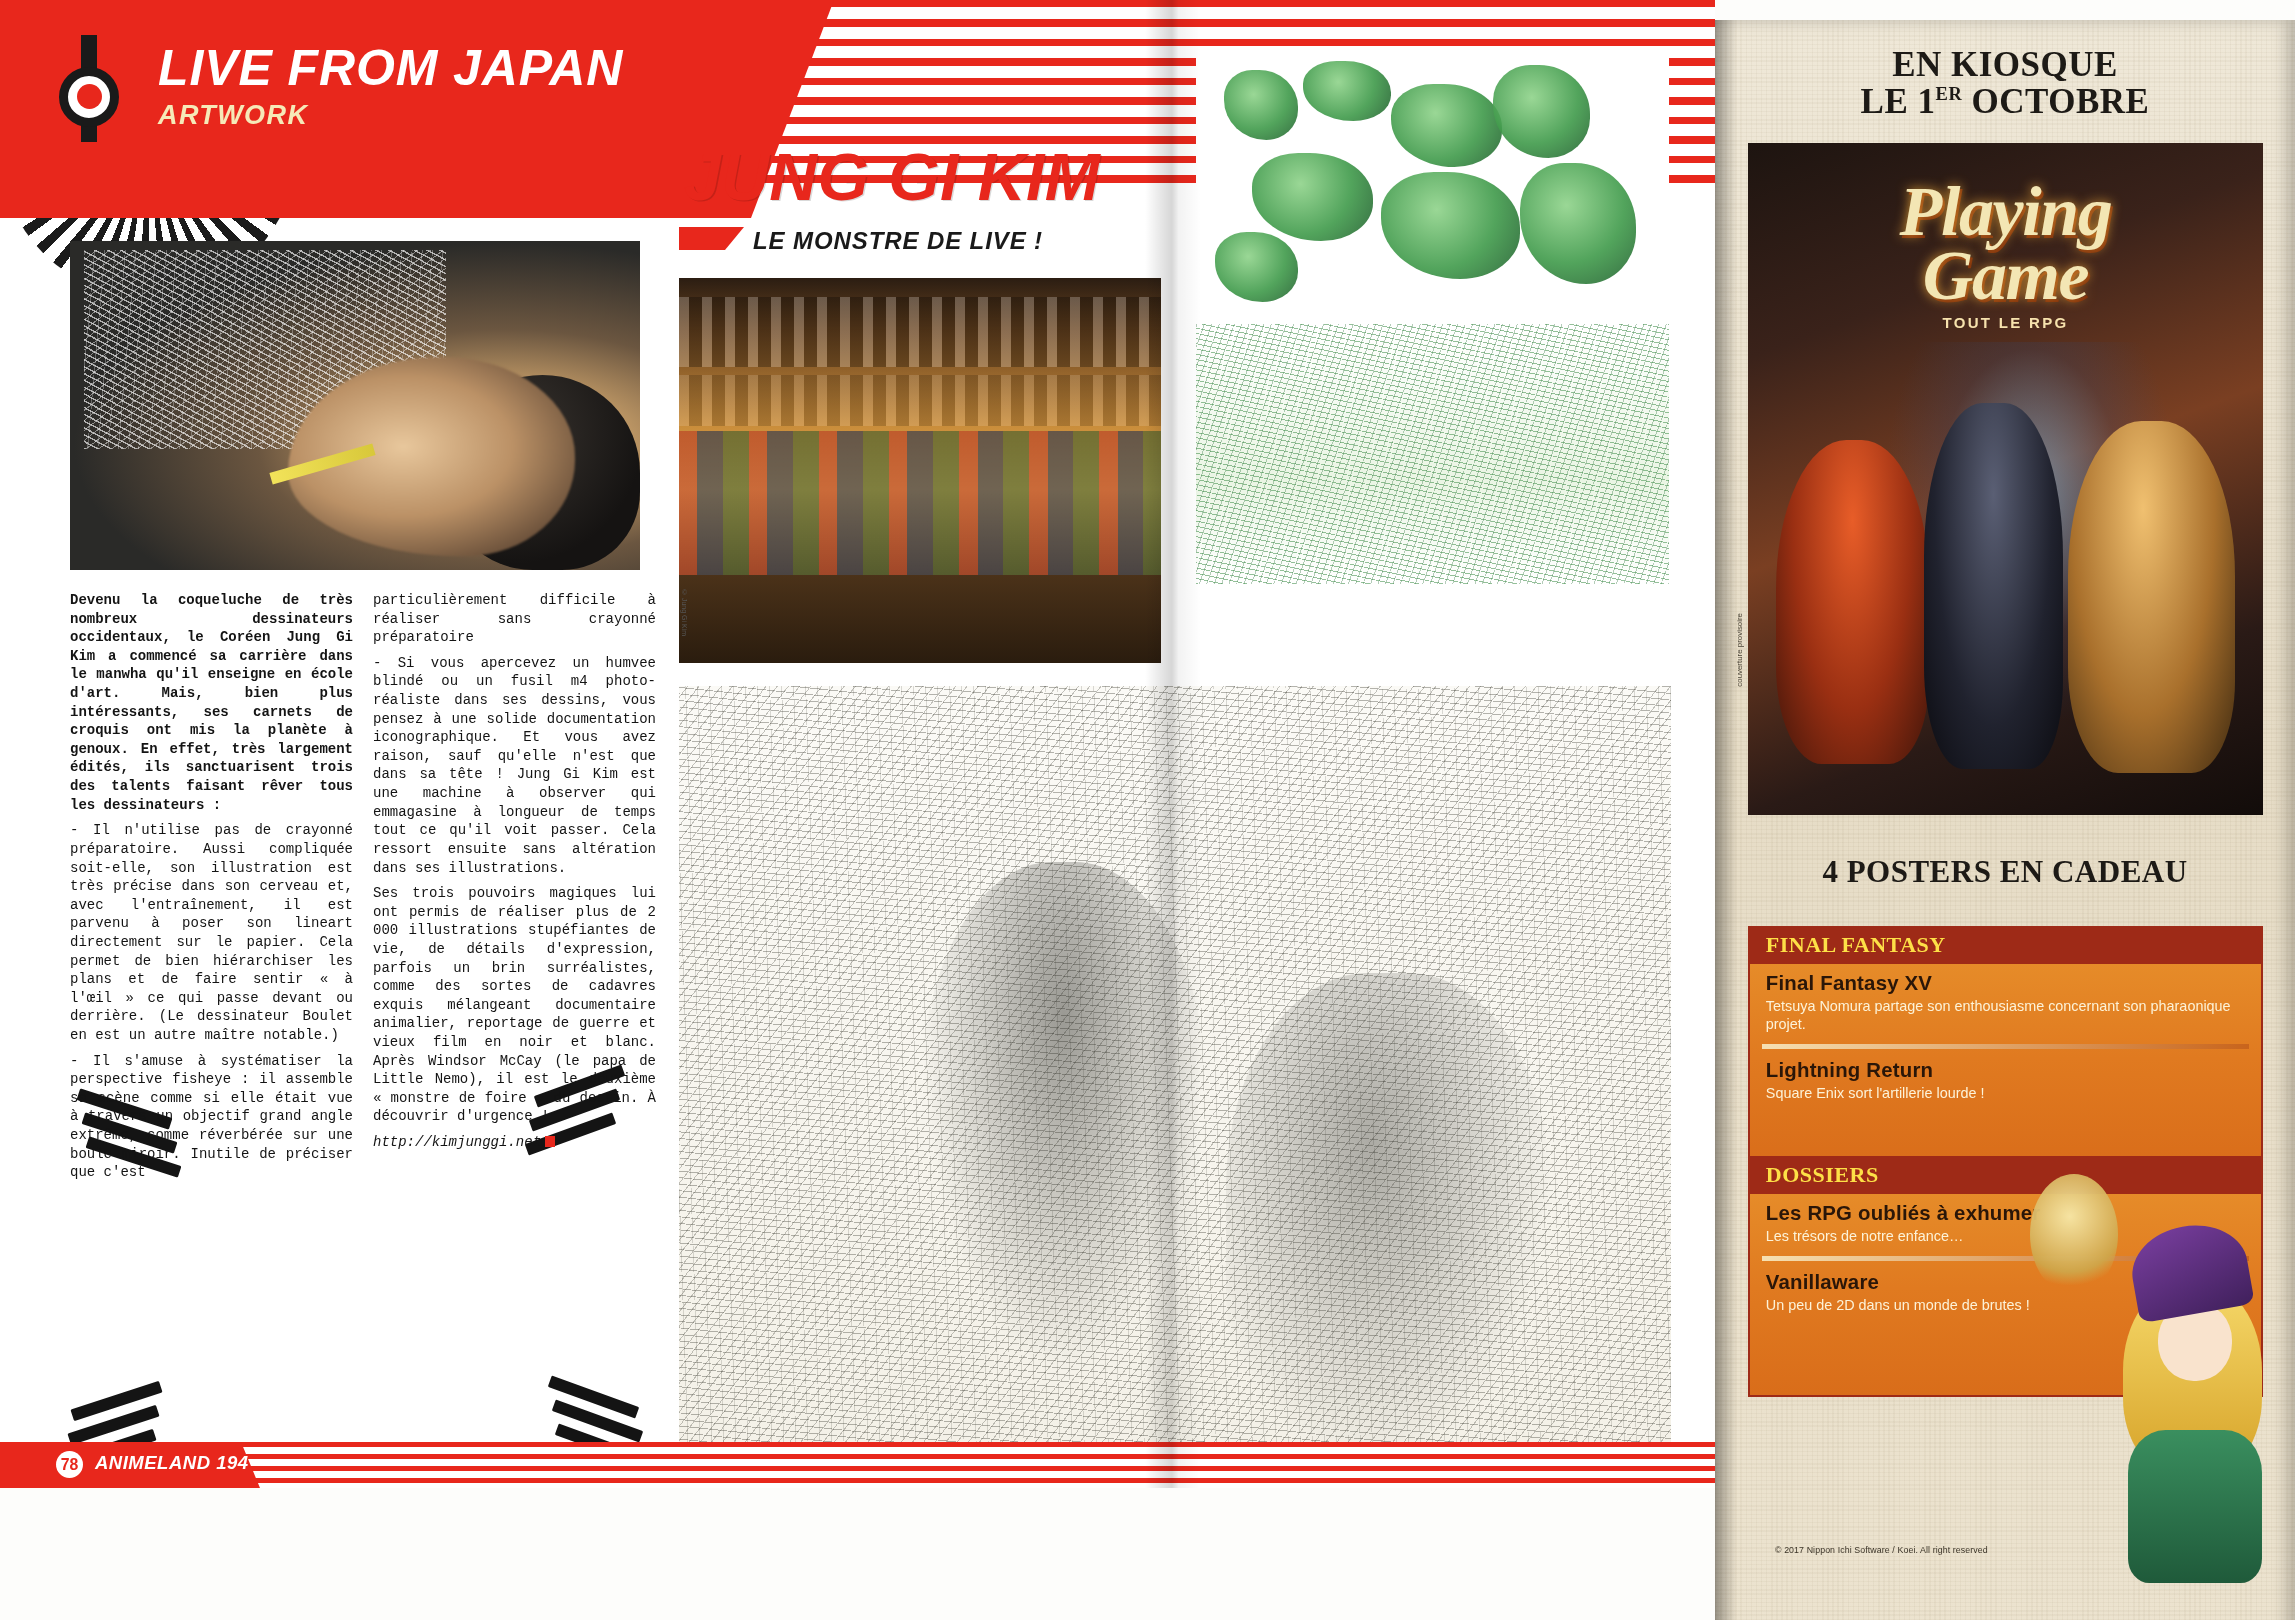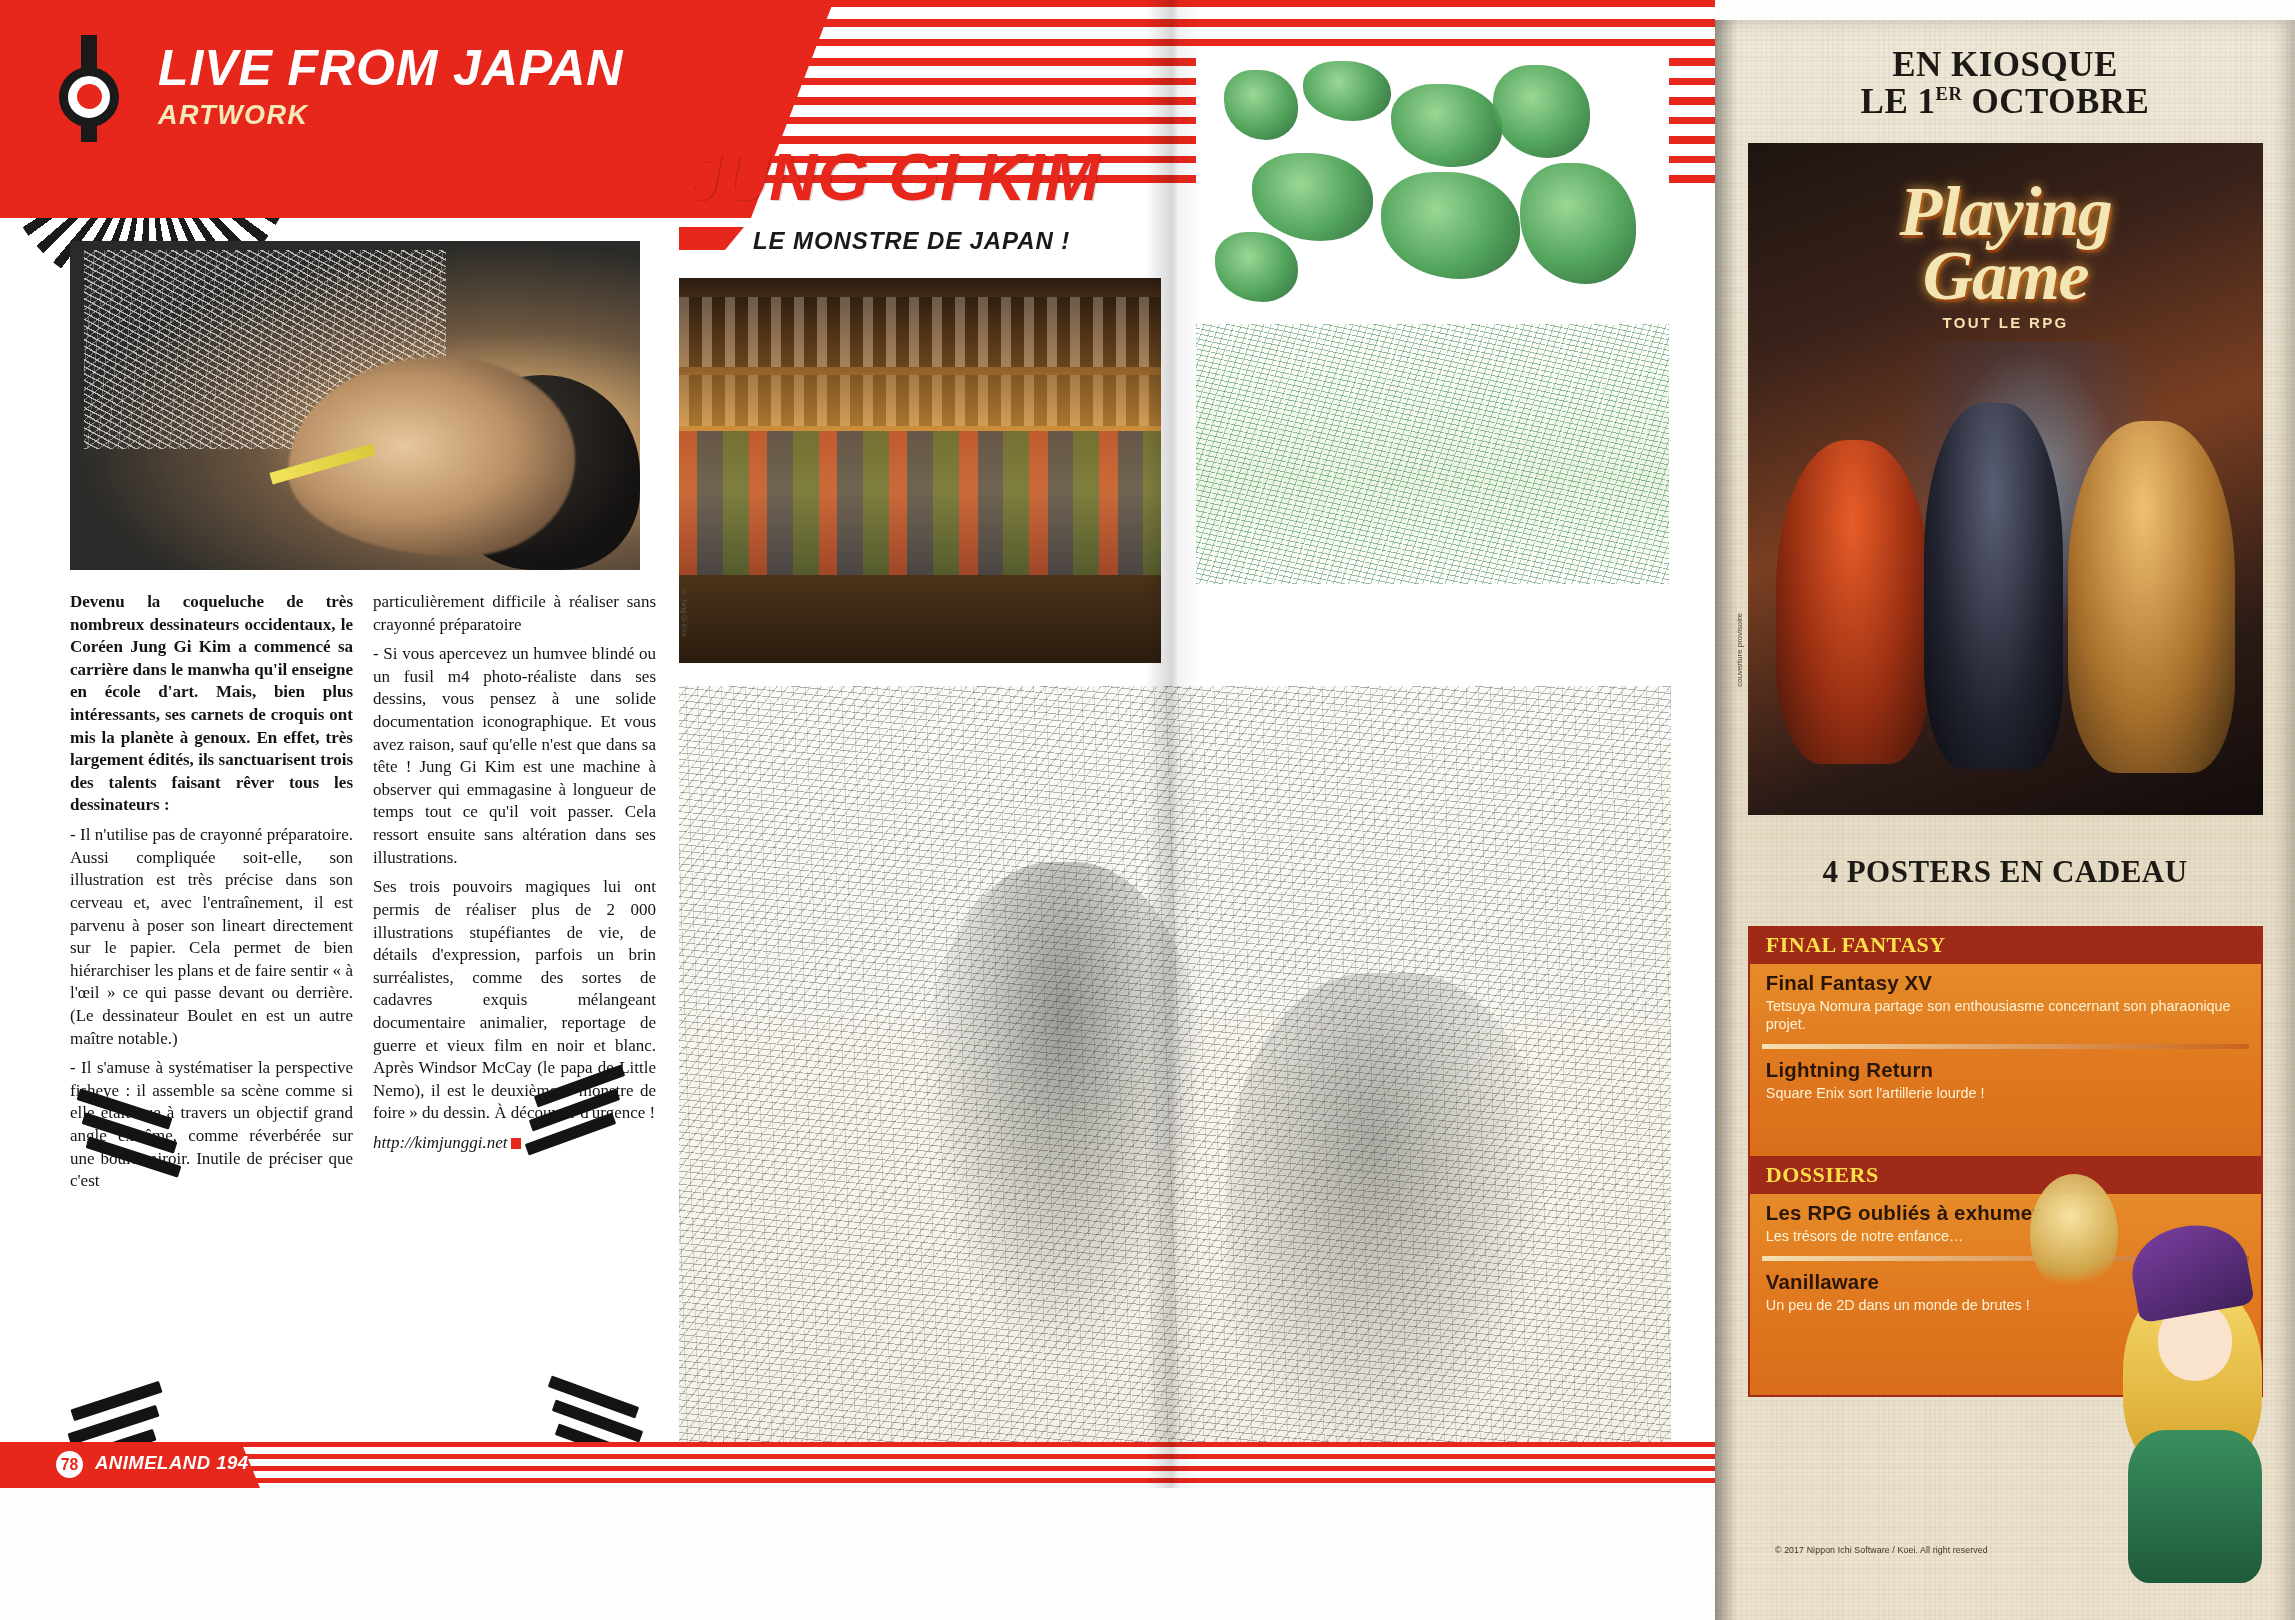--- a/index.html
+++ b/index.html
@@ -279,22 +279,22 @@
   .stroke {
     position: absolute;
     background: #141414;
     border-radius: 1.4px;
   }
 
   
   .col {
     position: absolute;
     width: 283px;
-    font-family: Liberation Serif, serif;
-    font-size: 17px;
+    font-family: Liberation Mono, monospace;
+    font-size: 14px;
     line-height: 1.33;
     color: #141414;
     text-align: justify;
   }
   .col p { margin: 0 0 7px 0; }
   .col .dropname { font-weight: bold; }
   .col1 { left: 70px; top: 591px; }
   .col2 { left: 373px; top: 591px; }
   .endmark {
     display: inline-block;
@@ -553,21 +553,21 @@
       <div class="bar"></div>
       <div class="ring"></div>
       <div class="dot"></div>
     </div>
 
     <div class="title-live">LIVE FROM JAPAN</div>
     <div class="title-artwork">ARTWORK</div>
 
     <div class="headline-artist">JUNG GI KIM</div>
     <div class="headline-sub-arrow"></div>
-    <div class="headline-sub">LE MONSTRE DE JAPAN !</div>
+    <div class="headline-sub">LE MONSTRE DE LIVE !</div>
 
     <div class="art art-bw-drawing">
       <div class="scribble"></div>
       <div class="head"></div>
       <div class="hand"></div>
       <div class="pencil"></div>
     </div>
 
     <div class="art art-photo-shop">
       <div class="row r1"></div>

